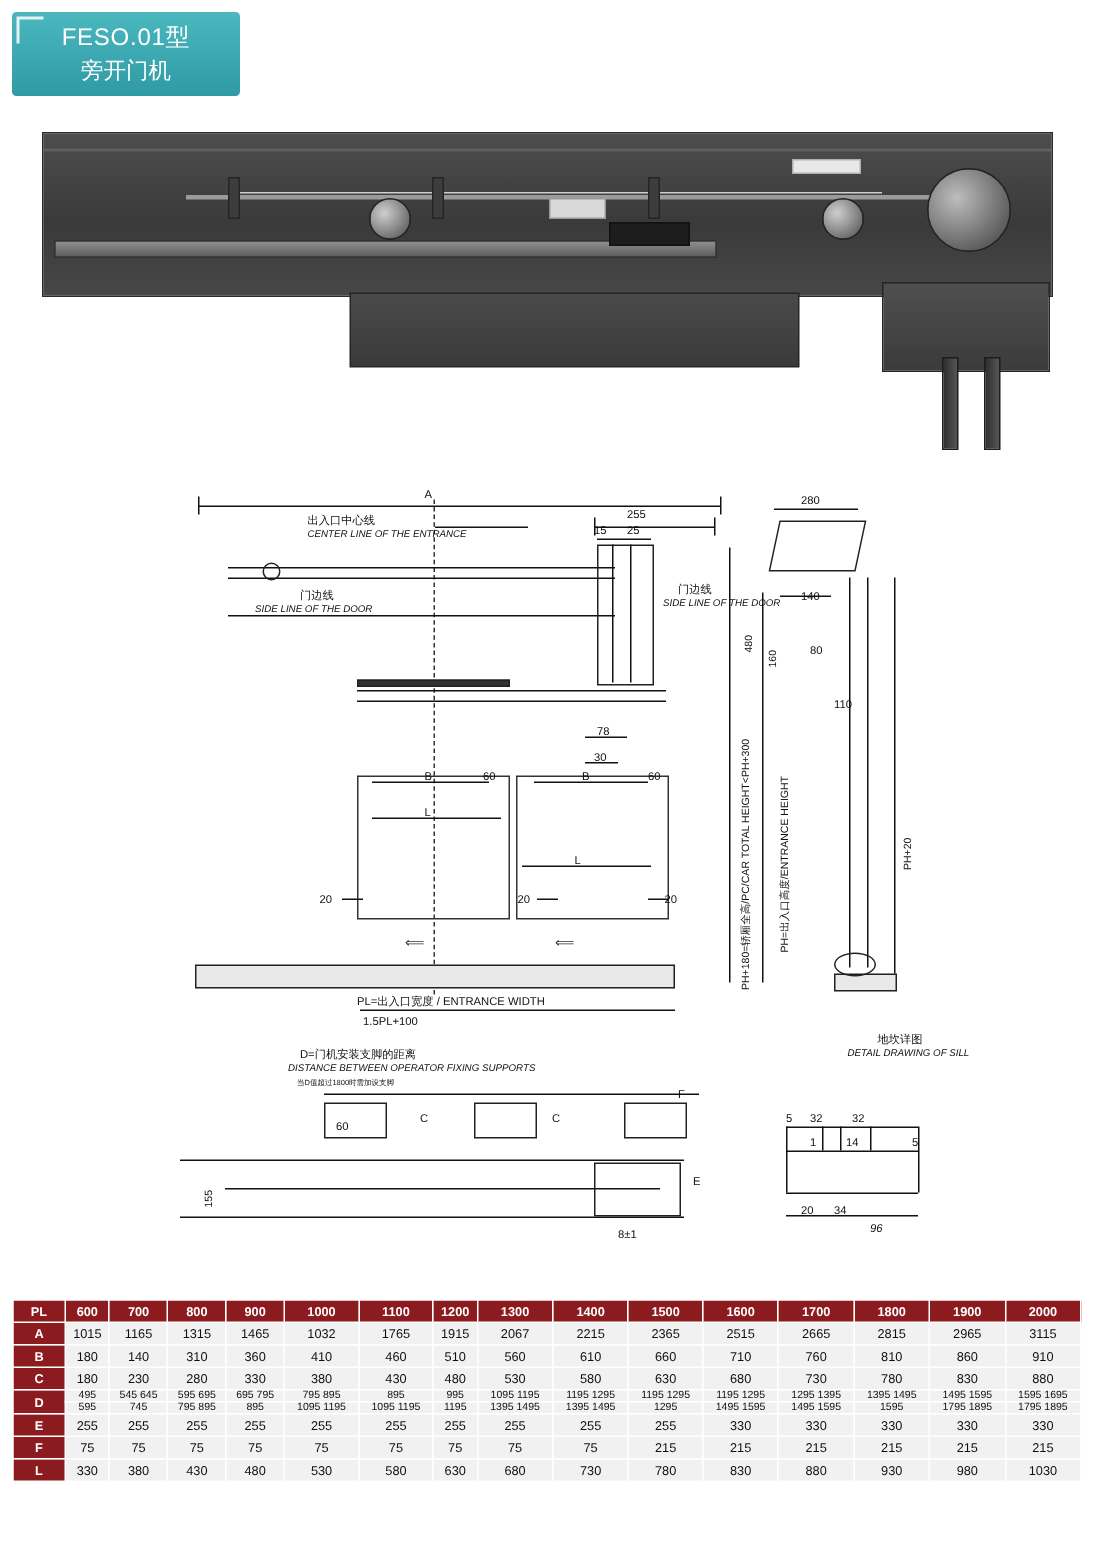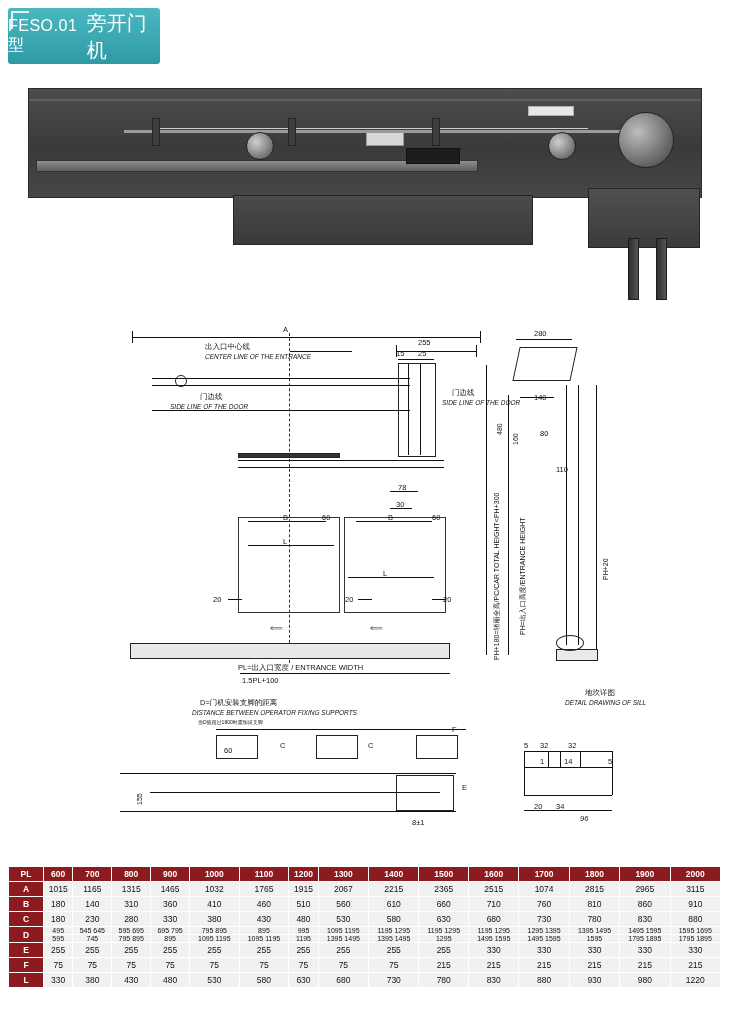--- a/index.html
+++ b/index.html
@@ -1,21 +1,21 @@
 <!DOCTYPE html>
 <html><head>
 <meta charset="utf-8">
 <style>
   html,body{margin:0;padding:0;background:#fff;}
   body{width:729px;height:1036px;position:relative;font-family:"Liberation Sans",sans-serif;color:#111;overflow:hidden;}
 
   
-  .badge{position:absolute;left:8px;top:8px;width:152px;height:56px;background:linear-gradient(180deg,#4bb7bf 0%,#2f9aa4 100%);border-radius:3px;color:#fff;display:flex;flex-direction:row;align-items:center;justify-content:center;}
+  .badge{position:absolute;left:8px;top:8px;width:152px;height:56px;background:linear-gradient(180deg,#4bb7bf 0%,#2f9aa4 100%);border-radius:3px;color:#fff;display:flex;flex-direction:column;align-items:center;justify-content:center;}
   .badge .l1{font-size:16px;letter-spacing:.5px;}
-  .badge .l2{font-size:20px;margin-top:2px;}
+  .badge .l2{font-size:15px;margin-top:2px;}
   .badge .corner{position:absolute;left:3px;top:3px;width:16px;height:16px;border-left:2px solid rgba(255,255,255,.85);border-top:2px solid rgba(255,255,255,.85);}
 
   
   .photo{position:absolute;left:28px;top:88px;width:672px;height:210px;}
   .photo .body{position:absolute;left:0;top:0;width:672px;height:108px;background:linear-gradient(180deg,#4d4d4d 0%,#3a3a3a 55%,#474747 100%);border:1px solid #2a2a2a;}
   .photo .body:after{content:"";position:absolute;left:0;top:10px;width:100%;height:2px;background:rgba(255,255,255,.12);}
   .photo .rail{position:absolute;left:8px;top:72px;width:440px;height:10px;background:linear-gradient(180deg,#8f8f8f,#5d5d5d);border:1px solid #333;}
   .photo .railline{position:absolute;left:96px;top:42px;width:520px;height:3px;background:#9b9b9b;}
   .photo .belt{position:absolute;left:130px;top:40px;width:430px;height:1px;background:#cfcfcf;}
   .photo .pulley{position:absolute;width:26px;height:26px;border-radius:50%;background:radial-gradient(circle at 35% 35%,#cfcfcf,#4a4a4a);border:1px solid #222;}
@@ -245,21 +245,21 @@
       <td>1165</td>
       <td>1315</td>
       <td>1465</td>
       <td>1032</td>
       <td>1765</td>
       <td>1915</td>
       <td>2067</td>
       <td>2215</td>
       <td>2365</td>
       <td>2515</td>
-      <td>1074</td>
+      <td>2665</td>
       <td>2815</td>
       <td>2965</td>
       <td>3115</td>
     </tr>
     <tr>
       <th>B</th>
       <td>180</td>
       <td>140</td>
       <td>310</td>
       <td>360</td>
@@ -373,16 +373,16 @@
       <td>530</td>
       <td>580</td>
       <td>630</td>
       <td>680</td>
       <td>730</td>
       <td>780</td>
       <td>830</td>
       <td>880</td>
       <td>930</td>
       <td>980</td>
-      <td>1220</td>
+      <td>1030</td>
     </tr>
   </tbody>
 </table>
 
 </body></html>

